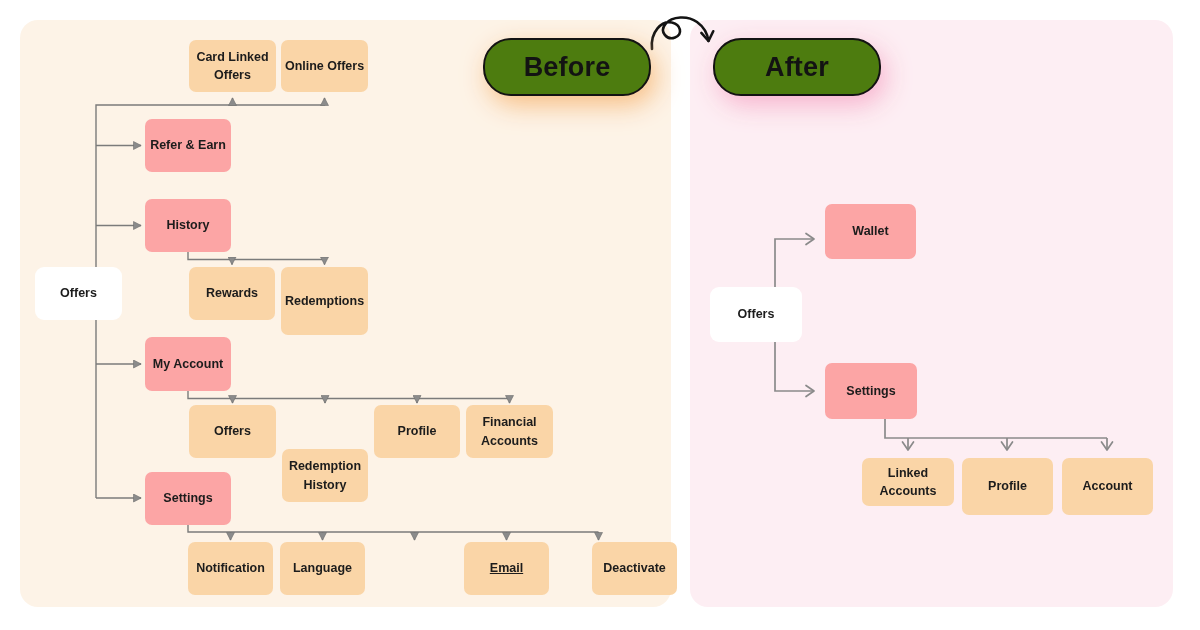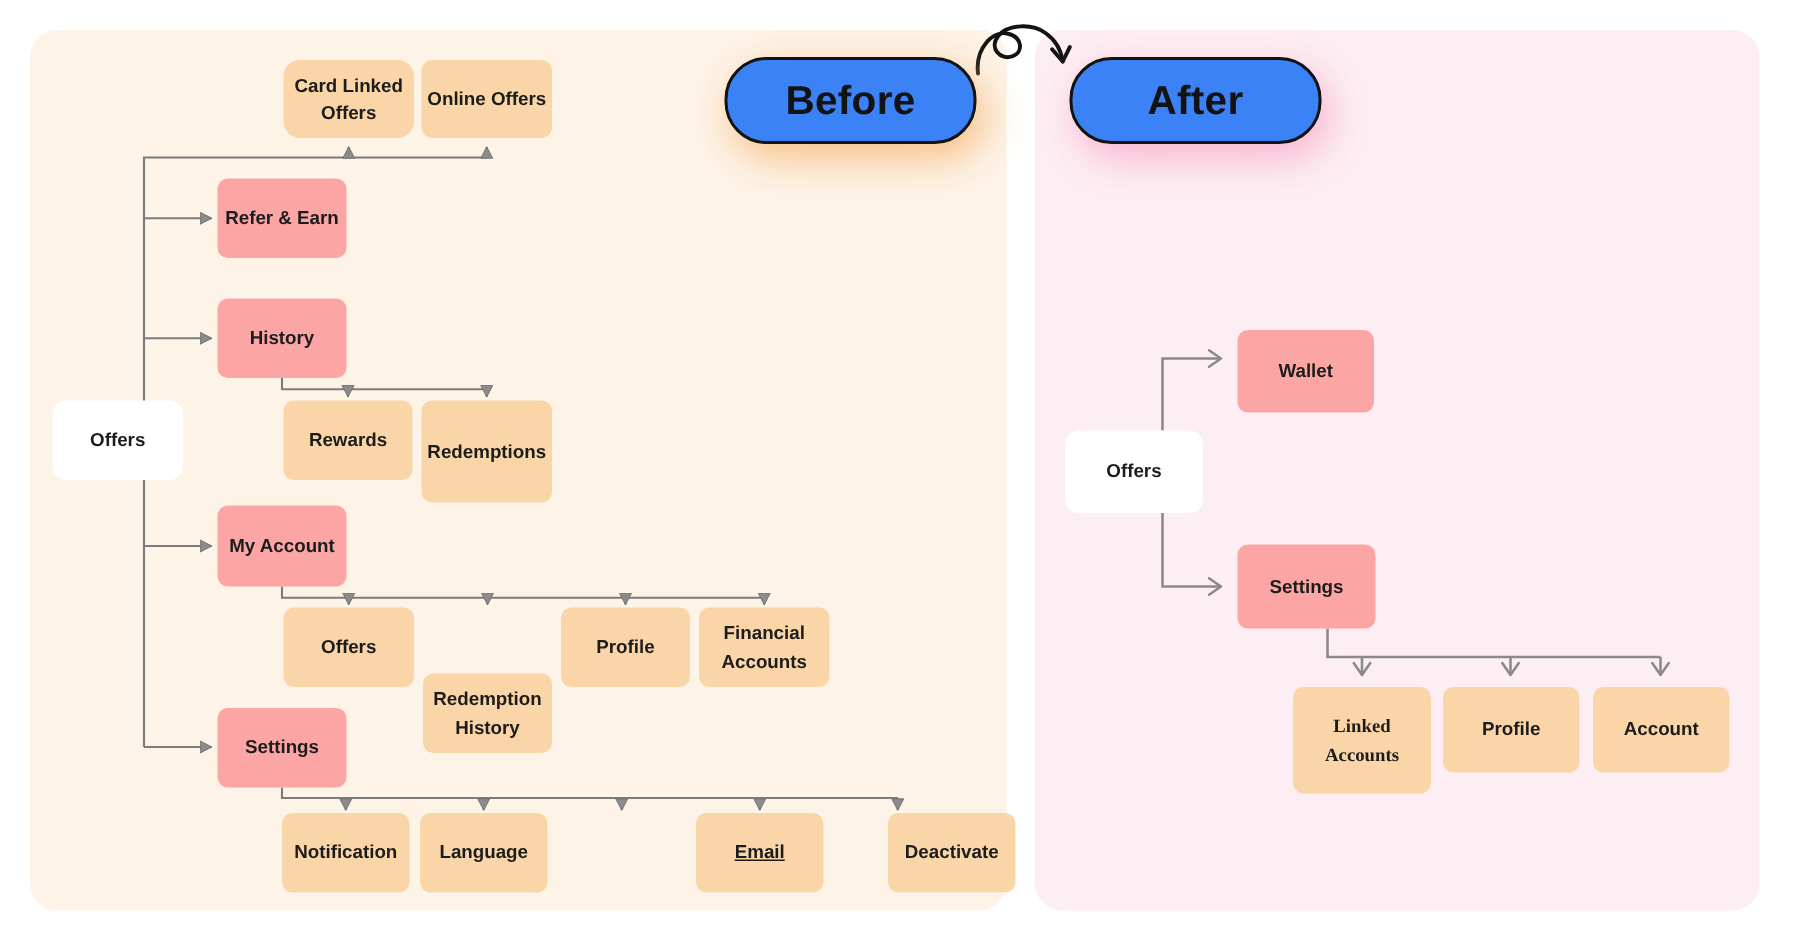--- a/index.html
+++ b/index.html
@@ -14,21 +14,21 @@
   .node{
     position:absolute;display:flex;align-items:center;justify-content:center;
     text-align:center;border-radius:7px;color:#1c1c1c;
     font-size:12.5px;font-weight:bold;line-height:1.45;padding:2px;
     box-sizing:border-box;
   }
   .node-light{background:#fca5a5;}
   .node-dark{background:#fad5a7;}
   .node-root{background:#ffffff;border-radius:9px;}
   .pill{
-    position:absolute;top:38px;width:164px;height:54px;background:#3b82f6;
+    position:absolute;top:38px;width:164px;height:54px;background:#4d7c0f;
     border:2.5px solid #131313;border-radius:28px;
     display:flex;align-items:center;justify-content:center;
     font-size:27px;font-weight:bold;color:#131313;letter-spacing:0.2px;
   }
   .pill-before{left:483px;box-shadow:5px 9px 26px rgba(247,188,126,0.95);}
   .pill-after{left:713px;box-shadow:5px 9px 26px rgba(247,176,203,0.95);}
 </style>
 </head>
 <body>
 
@@ -88,38 +88,38 @@
       <path d="M1107,438 L1107,450" marker-end="url(#chev)"></path>
     </g>
 
     <path d="M652,49 C650,32 662,20 672,22.5 C681,24.5 683,34.5 675,37.5
              C667,40.5 659,32 665.5,24 C672,16 688,15.5 697,22 C704,27 707.5,33.5 708.5,41" stroke="#131313" stroke-width="2.6" stroke-linecap="round" fill="none" marker-end="url(#doodlehead)"></path>
   </svg>
 
   <div class="pill pill-before">Before</div>
   <div class="pill pill-after">After</div>
 
-  <div class="node node-dark" style="left:189px;top:40px;width:87px;height:52px;border-radius:11px;">Card Linked Offers</div>
+  <div class="node node-dark" style="left:189px;top:40px;width:87px;height:52px;">Card Linked Offers</div>
   <div class="node node-dark" style="left:281px;top:40px;width:87px;height:52px;">Online Offers</div>
   <div class="node node-light" style="left:145px;top:119px;width:86px;height:53px;">Refer &amp; Earn</div>
   <div class="node node-light" style="left:145px;top:199px;width:86px;height:53px;">History</div>
   <div class="node node-root" style="left:35px;top:267px;width:87px;height:53px;">Offers</div>
   <div class="node node-dark" style="left:189px;top:267px;width:86px;height:53px;">Rewards</div>
   <div class="node node-dark" style="left:281px;top:267px;width:87px;height:68px;">Redemptions</div>
   <div class="node node-light" style="left:145px;top:337px;width:86px;height:54px;">My Account</div>
   <div class="node node-dark" style="left:189px;top:405px;width:87px;height:53px;">Offers</div>
   <div class="node node-dark" style="left:282px;top:405px;width:86px;height:53px;margin-top:44px;">Redemption History</div>
   <div class="node node-dark" style="left:374px;top:405px;width:86px;height:53px;">Profile</div>
   <div class="node node-dark" style="left:466px;top:405px;width:87px;height:53px;">Financial Accounts</div>
   <div class="node node-light" style="left:145px;top:472px;width:86px;height:53px;">Settings</div>
   <div class="node node-dark" style="left:188px;top:542px;width:85px;height:53px;">Notification</div>
   <div class="node node-dark" style="left:280px;top:542px;width:85px;height:53px;">Language</div>
   <div class="node node-dark" style="left:464px;top:542px;width:85px;height:53px;text-decoration:underline;">Email</div>
   <div class="node node-dark" style="left:556px;top:542px;width:85px;height:53px;margin-left:36px;">Deactivate</div>
 
   <div class="node node-root" style="left:710px;top:287px;width:92px;height:55px;">Offers</div>
-  <div class="node node-light" style="left:825px;top:220px;width:91px;height:55px;">Wallet</div>
+  <div class="node node-light" style="left:825px;top:204px;width:91px;height:55px;">Wallet</div>
   <div class="node node-light" style="left:825px;top:363px;width:92px;height:56px;">Settings</div>
-  <div class="node node-dark" style="left:862px;top:458px;width:92px;height:71px;font-family:Liberation Serif, serif;">Linked Accounts</div>
+  <div class="node node-dark" style="left:862px;top:458px;width:92px;height:48px;">Linked Accounts</div>
   <div class="node node-dark" style="left:962px;top:458px;width:91px;height:57px;">Profile</div>
   <div class="node node-dark" style="left:1062px;top:458px;width:91px;height:57px;">Account</div>
 
 </div>
 
 </body></html>

